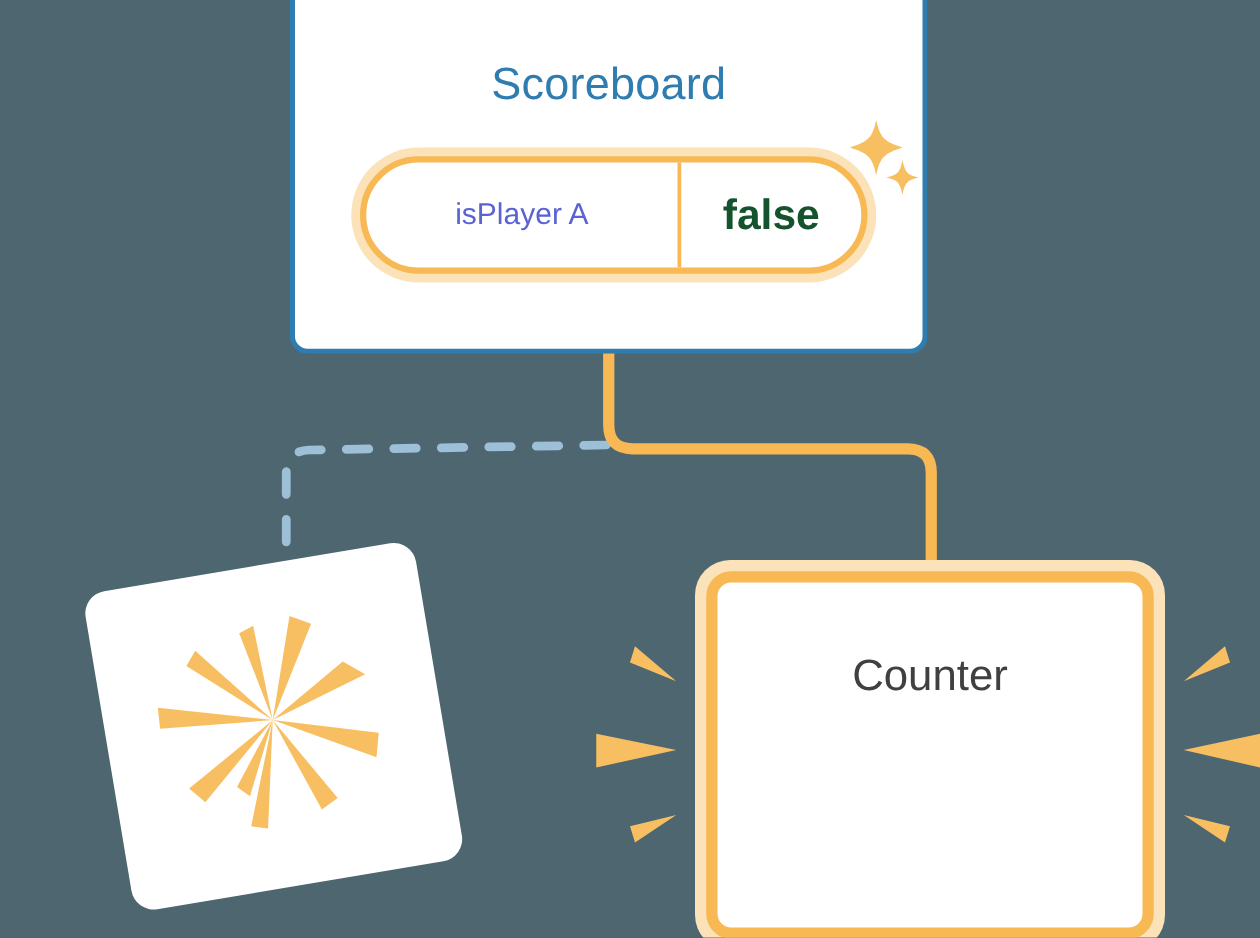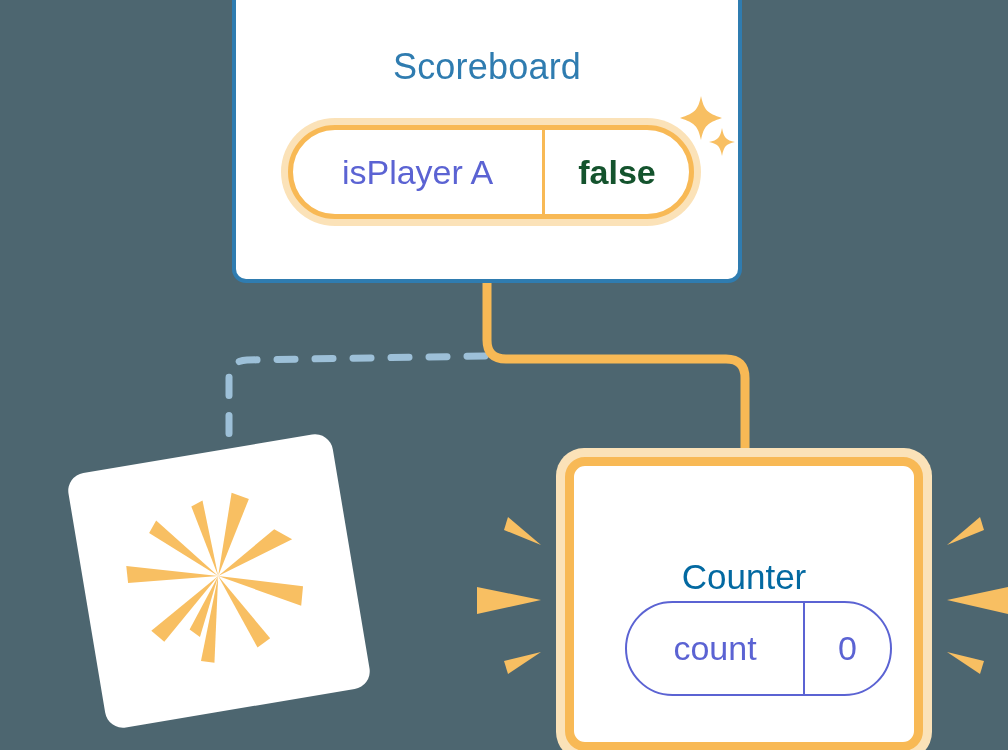--- a/index.html
+++ b/index.html
@@ -76,21 +76,21 @@
     background: #ffffff;
     display: flex;
     align-items: stretch;
   }
   #scoreboard-pill-key {
     flex: 0 0 249px;
     display: flex;
     align-items: center;
     justify-content: center;
     color: #5b63d3;
-    font-size: 34px;
+    font-size: 24px;
     font-weight: 400;
   }
   #scoreboard-pill-divider {
     width: 3px;
     background: #f8b955;
     flex: 0 0 3px;
   }
   #scoreboard-pill-value {
     flex: 1 1 auto;
     display: flex;
@@ -122,24 +122,23 @@
     border: 9px solid #f8b955;
     border-radius: 20px;
     box-sizing: border-box;
   }
   #counter-title {
     position: absolute;
     left: 0;
     top: 55px;
     width: 100%;
     text-align: center;
-    color: #0369a1;
+    color: #404040;
     font-size: 35px;
     font-weight: 400;
-    margin-top: 36px;
   }
   #counter-pill {
     position: absolute;
     left: 51px;
     top: 135px;
     width: 267px;
     height: 95px;
     border: 2px solid #5b63d3;
     border-radius: 48px;
     box-sizing: border-box;
@@ -261,21 +260,16 @@
                C 726 144, 724 146, 722 156
                C 720 146, 718 144, 709 142
                C 718 140, 720 138, 722 128 Z"></path>
     </g>
   </svg>
 
   <div id="counter-card">
     <div id="counter-card-inner">
       <div id="counter-title">Counter</div>
 
-      <div id="counter-pill">
-        <div id="counter-pill-key">count</div>
-        <div id="counter-pill-divider"></div>
-        <div id="counter-pill-value">0</div>
-      </div>
     </div>
   </div>
 
 </div>
 
 </body></html>

